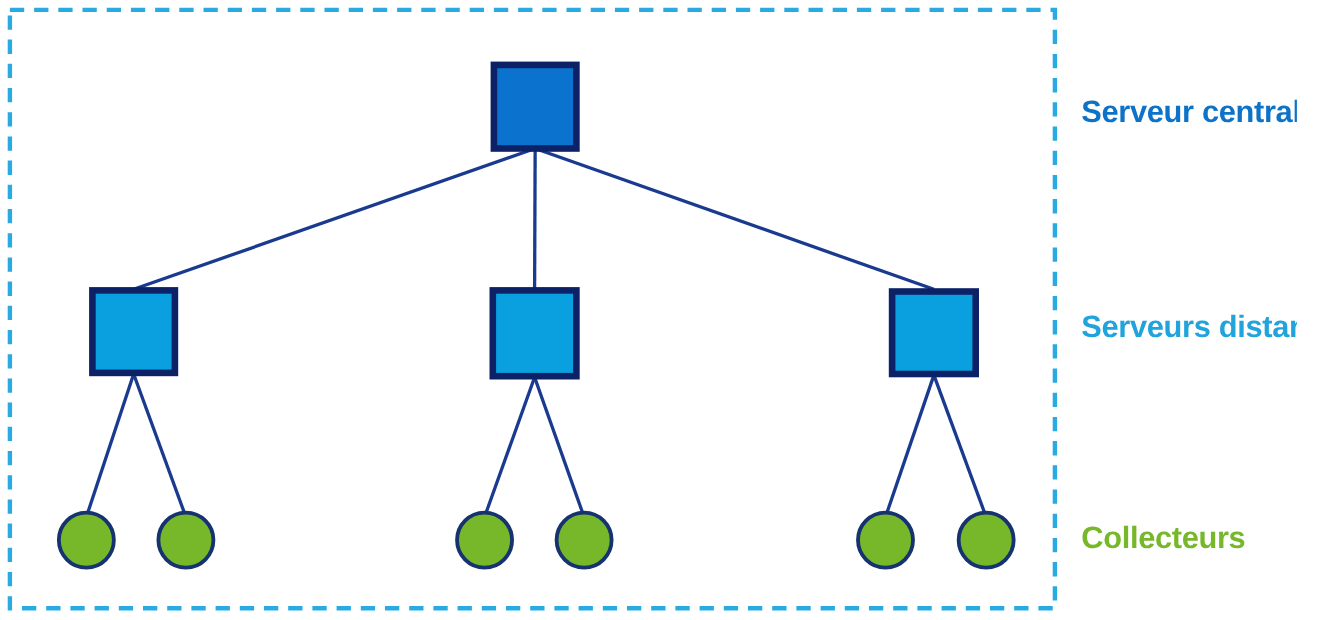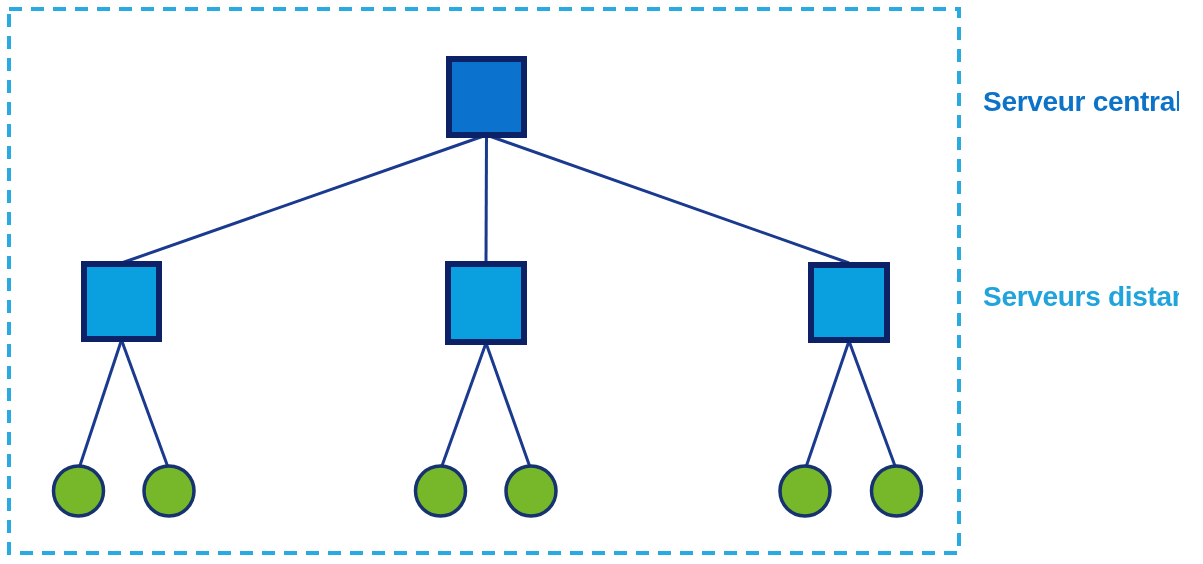--- a/index.html
+++ b/index.html
@@ -66,14 +66,15 @@
     <circle cx="440.5" cy="491" r="25" fill="#77B82B" stroke="#16336F" stroke-width="3.5"></circle>
     <circle cx="531" cy="491" r="25" fill="#77B82B" stroke="#16336F" stroke-width="3.5"></circle>
     <circle cx="805" cy="491" r="25" fill="#77B82B" stroke="#16336F" stroke-width="3.5"></circle>
     <circle cx="896.5" cy="491" r="25" fill="#77B82B" stroke="#16336F" stroke-width="3.5"></circle>
   </svg>
 
   <div class="level-label label-central">Serveur central</div>
 
   <div class="level-label label-distants">Serveurs distants</div>
 
+  <div class="level-label label-collecteurs">Collecteurs</div>
 
 </div>
 
 </body></html>

